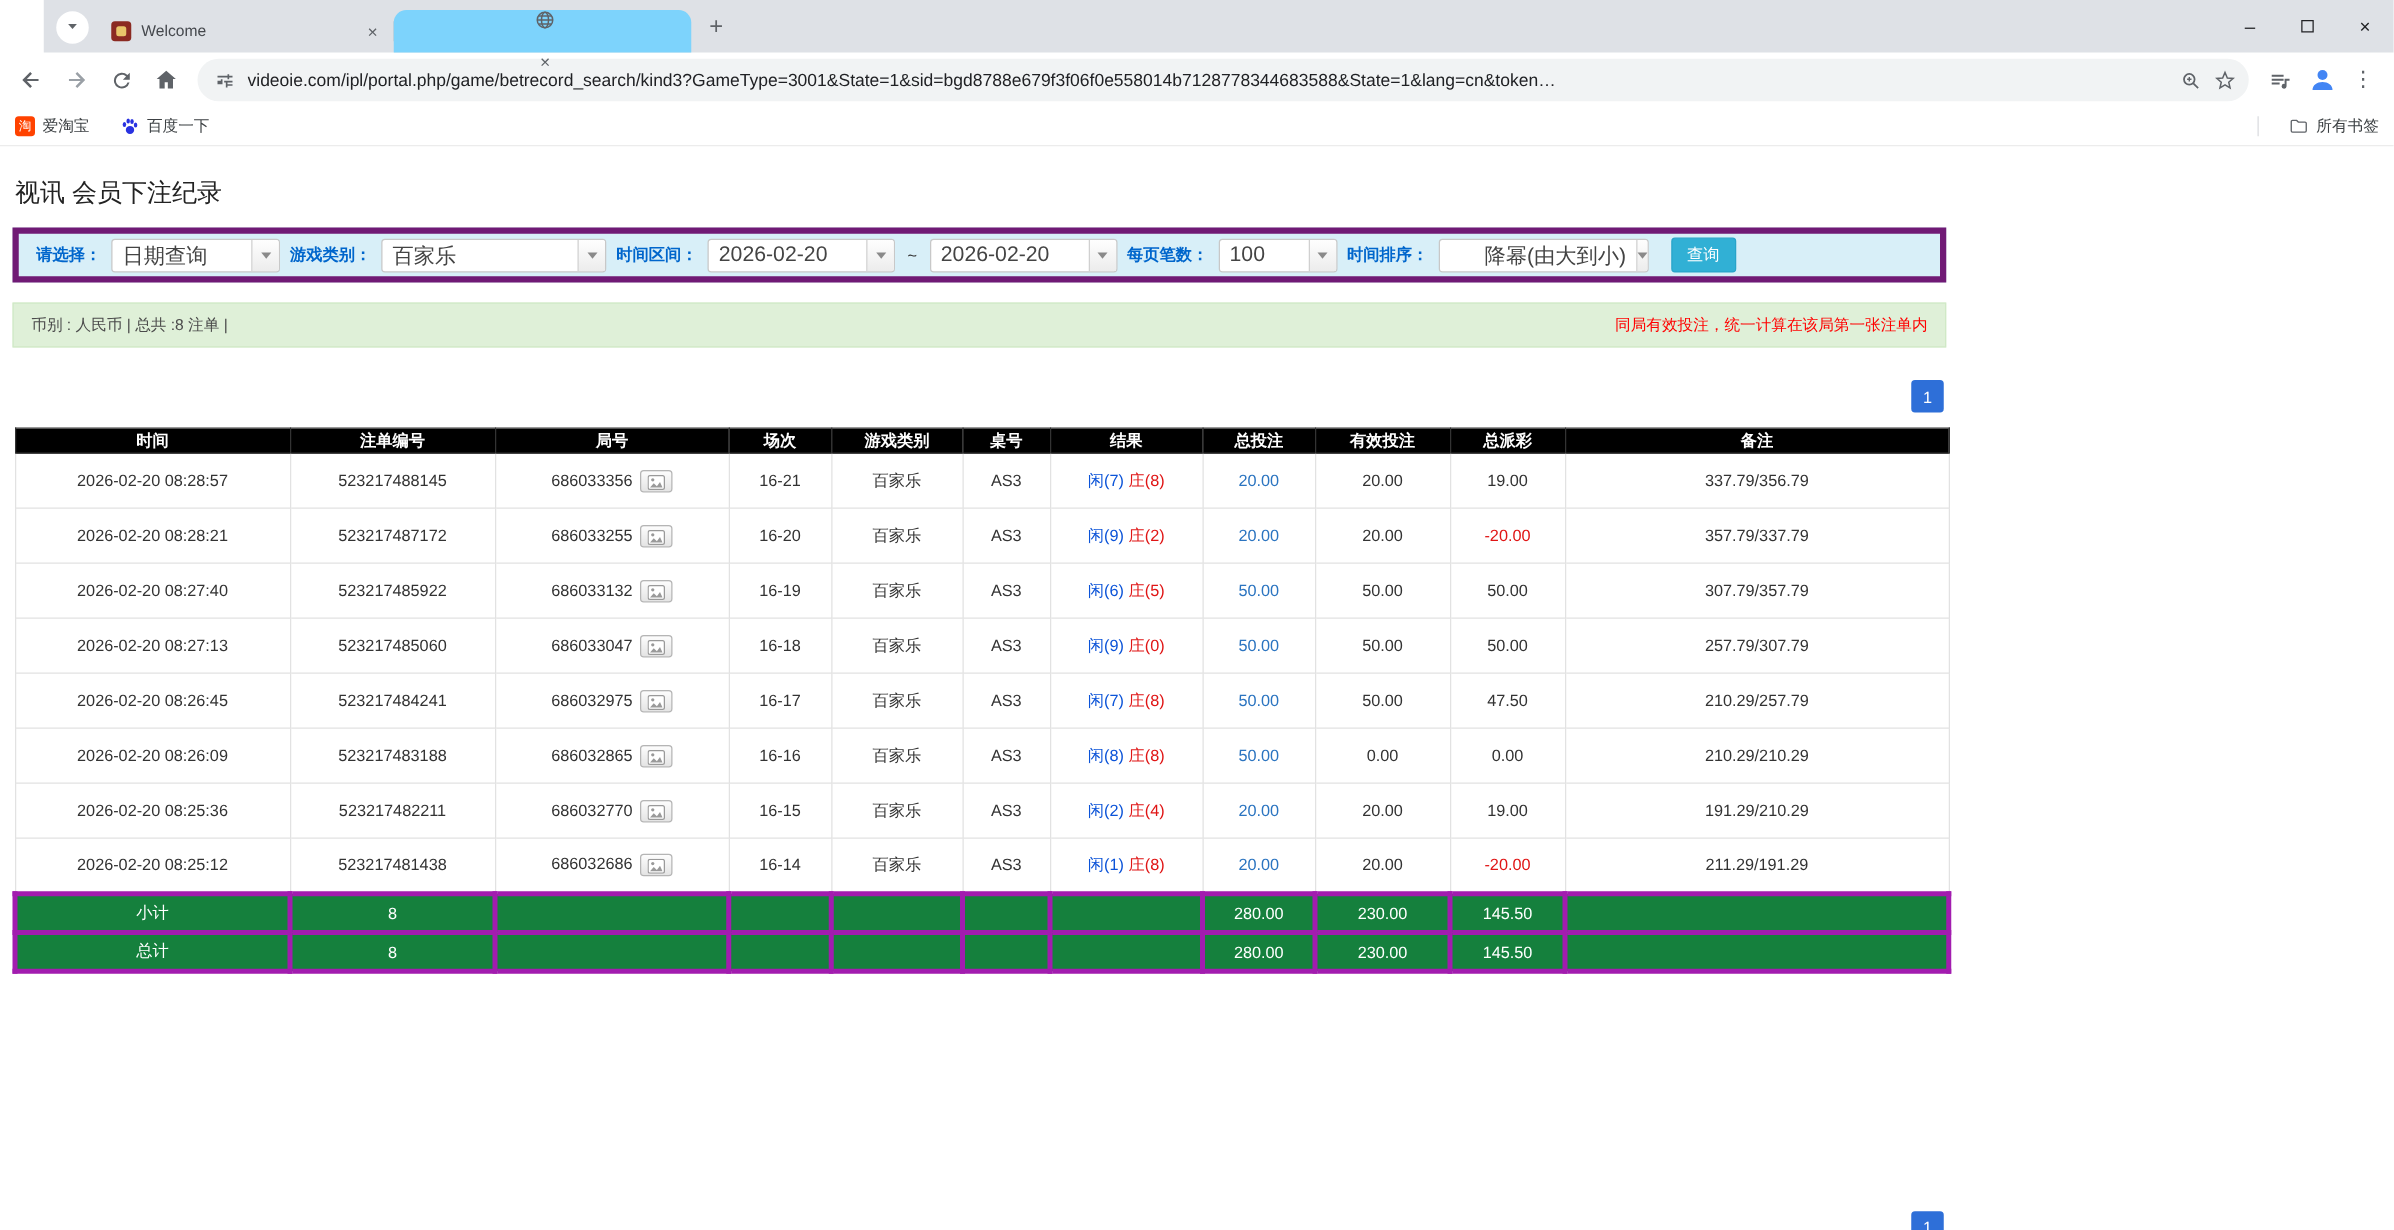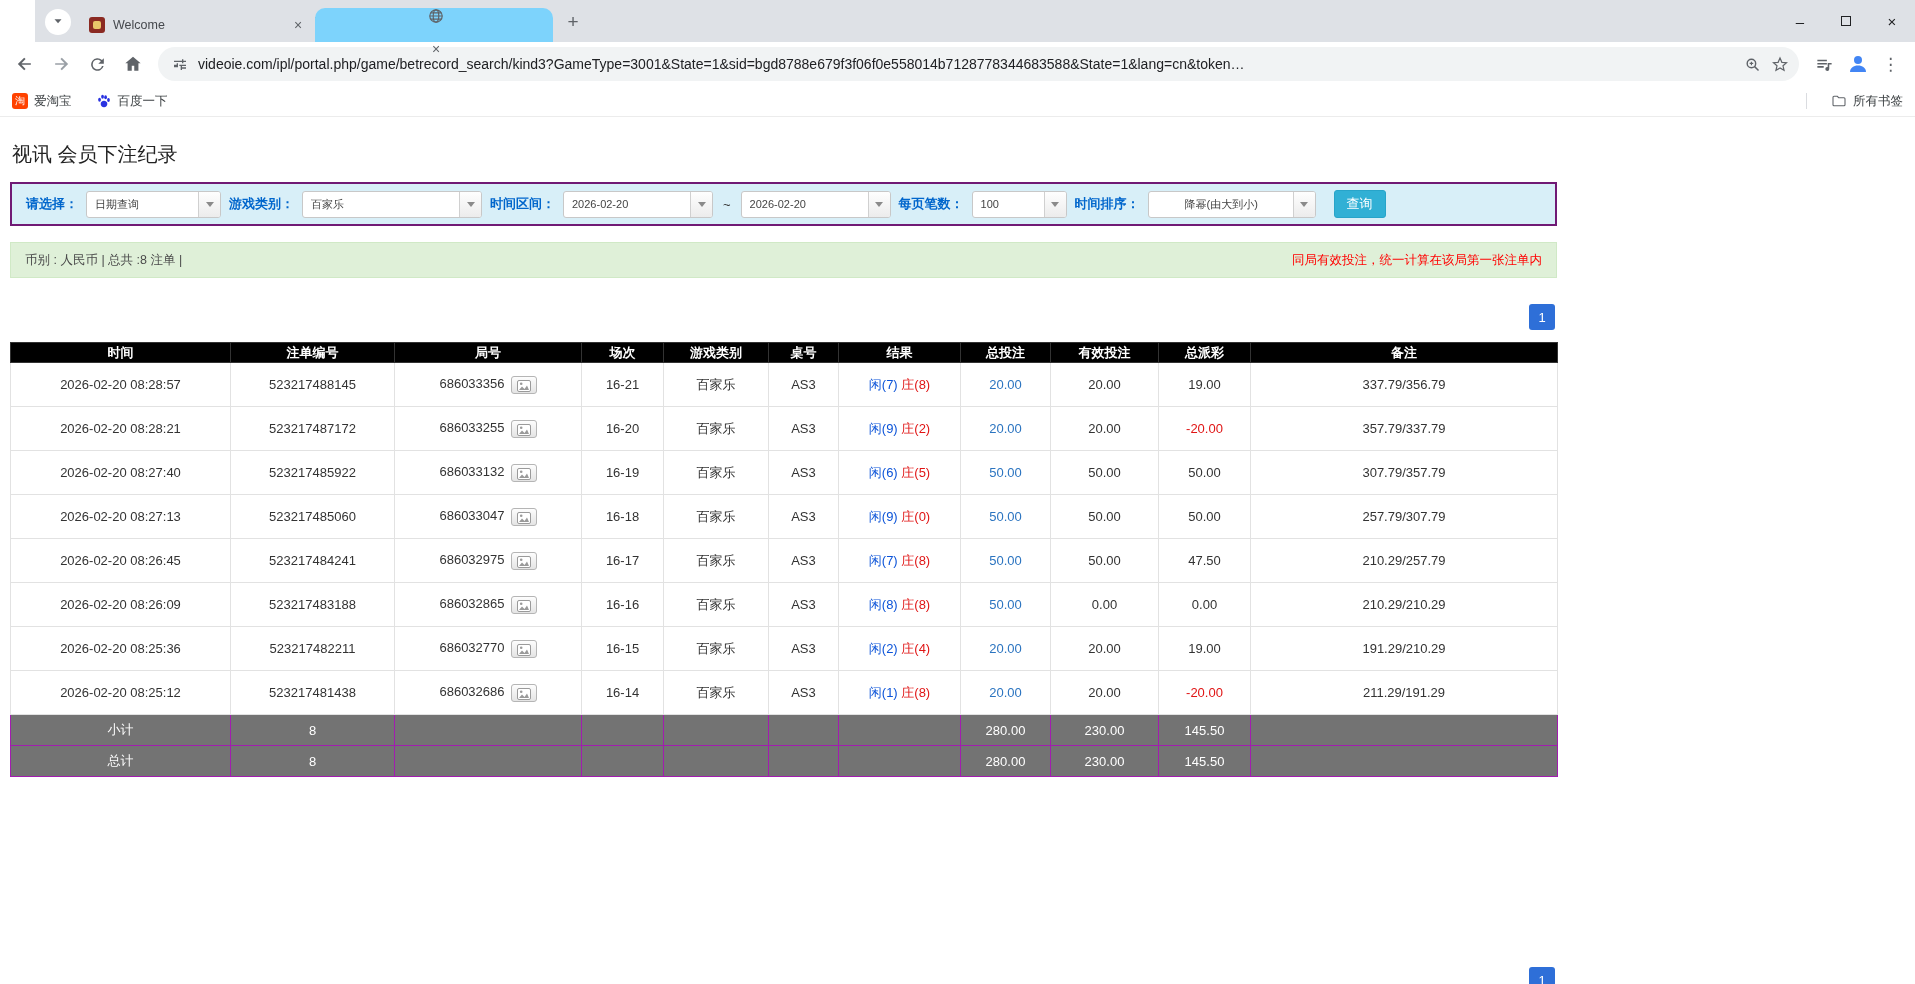--- a/index.html
+++ b/index.html
@@ -33,25 +33,25 @@
   .bookmarksbar { height: 31px; background: #fff; border-bottom: 1px solid #ececec; display: flex; align-items: center; gap: 24px; padding: 0 12px; font-size: 12.5px; color: #3c4043; }
   .bm { display: flex; align-items: center; gap: 6px; cursor: pointer; white-space: nowrap; }
   .bm-taobao-ic { width: 16px; height: 16px; border-radius: 3px; background: #ff4200; color: #fff; font-size: 10px; display: flex; align-items: center; justify-content: center; }
   .bm-spacer { flex: 1; }
   .bm-divider { width: 1px; height: 16px; background: #dadce0; }
 
   
   .page { width: 1547px; margin-left: 10px; }
   .page-title { font-size: 20px; font-weight: 400; color: #222; margin: 24px 0 14px 2px; }
 
-  .filterbar { height: 44px; background: #d8eff8; border: 2px solid #701a75; display: flex; align-items: center; gap: 8px; padding: 0 14px; font-size: 13px; }
+  .filterbar { height: 44px; background: #d8eff8; border: 5px solid #701a75; display: flex; align-items: center; gap: 8px; padding: 0 14px; font-size: 13px; }
   .flabel { color: #0066cc; font-weight: bold; white-space: nowrap; }
   .tilde { color: #333; margin: 0 2px; }
   .combobox { display: flex; align-items: stretch; height: 27px; background: #fff; border: 1px solid #c8c8c8; border-radius: 3px; overflow: hidden; }
-  .combobox .val { flex: 1; display: flex; align-items: center; padding: 0 8px; font-size: 11px; color: #444; white-space: nowrap; }
+  .combobox .val { flex: 1; display: flex; align-items: center; padding: 0 8px; font-size: 17px; color: #444; white-space: nowrap; }
   .combobox .dd { width: 22px; border: none; border-left: 1px solid #d0d0d0; background: linear-gradient(#fefefe, #ececec); display: flex; align-items: center; justify-content: center; cursor: pointer; }
   .dd-arrow { width: 0; height: 0; border-left: 4px solid transparent; border-right: 4px solid transparent; border-top: 5px solid #8a8a8a; }
   .w-select { width: 135px; } .w-game { width: 180px; } .w-date { width: 150px; }
   .w-size { width: 95px; } .w-sort { width: 168px; padding-left: 28px; }
   .search-btn { margin-left: 10px; height: 28px; padding: 0 12px; background: #31b0d5; border: 1px solid #28a4c9; border-radius: 3px; color: #fff; font-size: 13px; cursor: pointer; }
 
   .summarybar { margin-top: 16px; height: 36px; background: #dff0d8; border: 1px solid #d0e9c6; display: flex; align-items: center; justify-content: space-between; padding: 0 14px; font-size: 12.5px; }
   .summary-left { color: #4b4b4b; }
   .summary-right { color: #ff0000; }
 
@@ -60,21 +60,21 @@
   .pager.bottom { margin: 190px 2px 0 0; }
   .page-btn { min-width: 26px; height: 26px; background: #2e6fd8; color: #fff; font-size: 13px; border: none; border-radius: 3px; display: flex; align-items: center; justify-content: center; cursor: pointer; }
 
   table.bet { width: 100%; border-collapse: collapse; table-layout: fixed; font-size: 13px; color: #333; }
   .bet th { background: #000; color: #fff; font-weight: bold; height: 20px; border: 1px solid #333; text-align: center; }
   .bet td { height: 44px; border: 1px solid #e2e2e2; background: #fff; text-align: center; }
   .bet .player { color: #0b53d8; }
   .bet .banker { color: #e01515; }
   .bet a.betlink { color: #2b74c0; text-decoration: none; cursor: pointer; }
   .bet td.neg { color: #e01515; }
-  .bet tr.footer-row td { background: #737373; color: #fff; height: 31px; border: 1px solid #a21caf; }
+  .bet tr.footer-row td { background: #15803d; color: #fff; height: 31px; border: 4px solid #a21caf; }
   .imgbtn { margin-left: 6px; padding: 3px 5px 1px; border: 1px solid #b5b5b5; border-radius: 3px; background: linear-gradient(#fdfdfd, #e4e4e4); cursor: pointer; vertical-align: middle; line-height: 0; }
 </style>
 </head>
 <body>
 
 <div>
 
   <div class="tabbar">
     <button class="tab-search-btn">
       <span>

